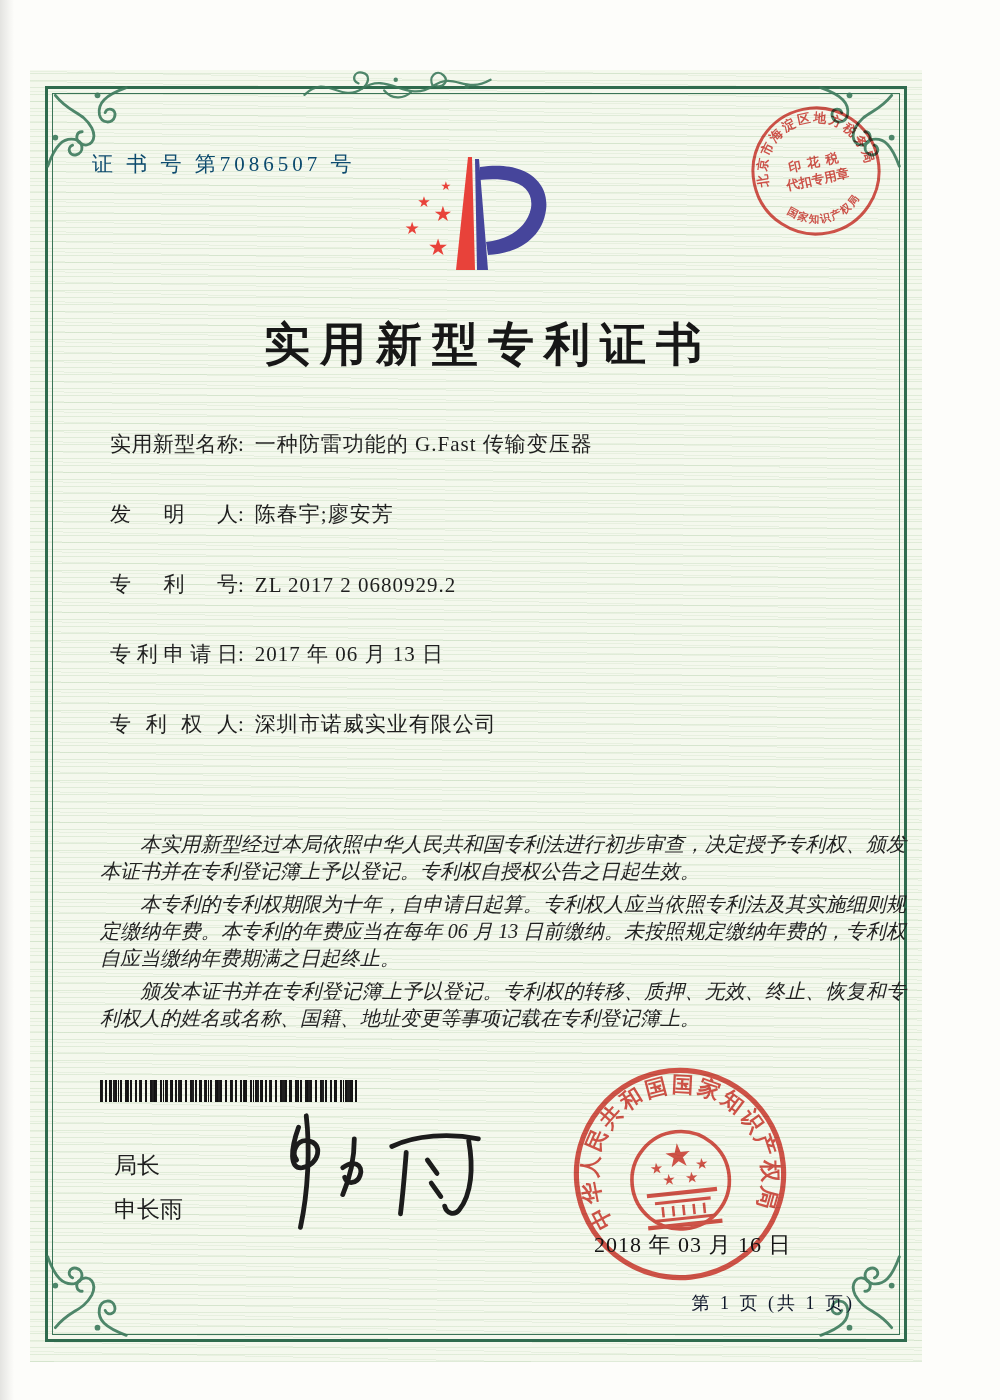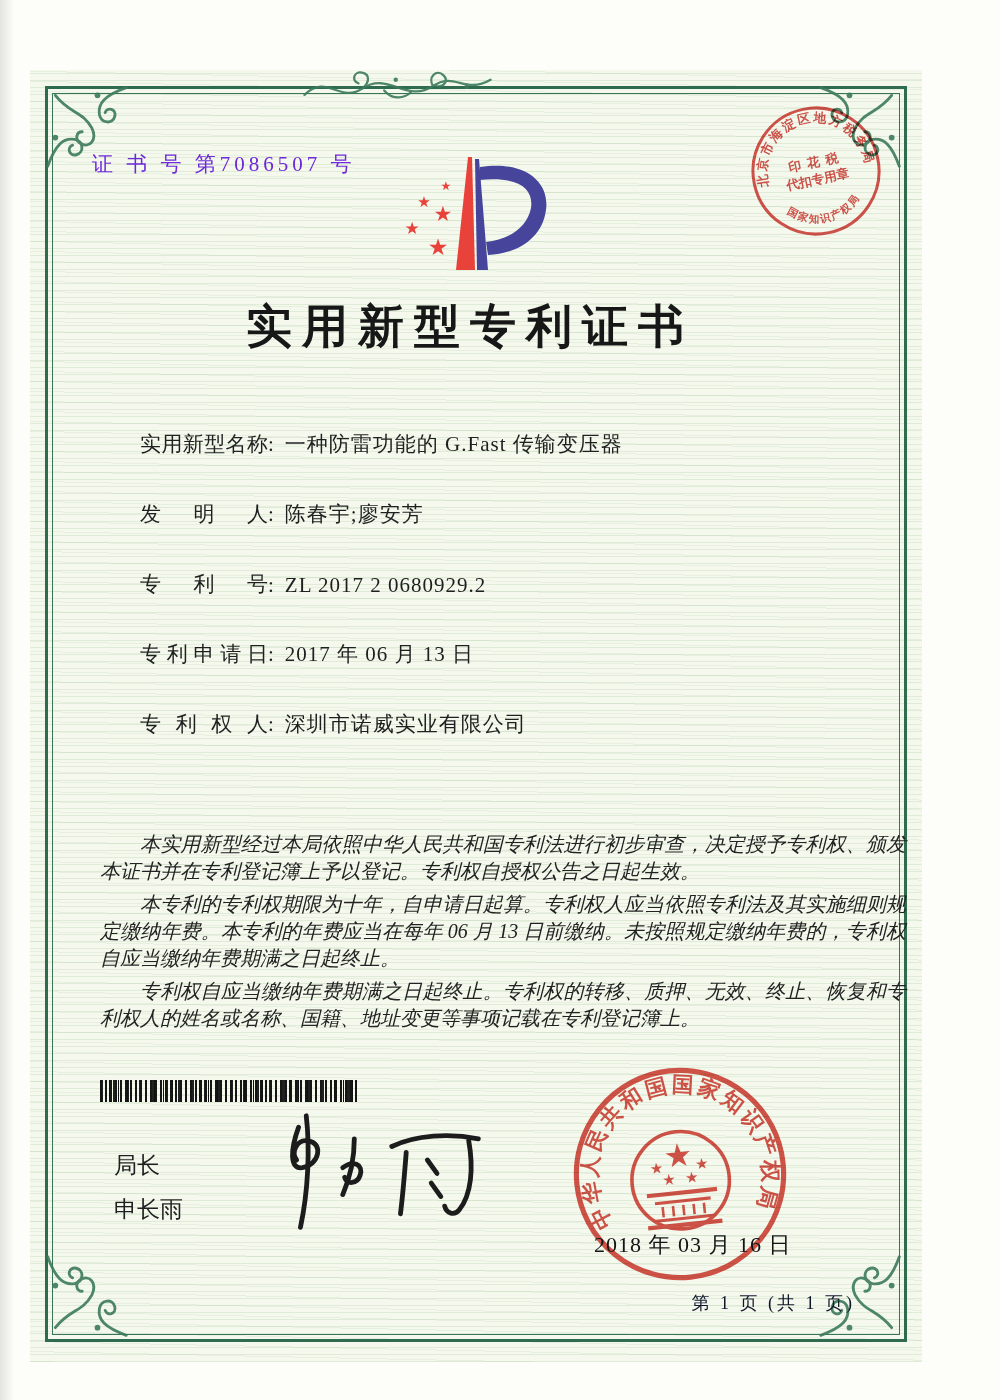--- a/index.html
+++ b/index.html
@@ -10,25 +10,25 @@
   
   .cert-bg{position:absolute;left:30px;top:70px;width:892px;height:1292px;
         background-color:#f4f8ed;
         background-image:
           repeating-linear-gradient(0deg, rgba(150,190,140,0.22) 0 1px, rgba(0,0,0,0) 1px 7px),
           repeating-linear-gradient(1.2deg, rgba(150,190,140,0.14) 0 1px, rgba(0,0,0,0) 1px 10px);}
   .cert-border{position:absolute;left:45px;top:86px;width:862px;height:1256px;
         border:3px solid #2f6b4e;box-sizing:border-box;}
   .cert-border-inner{position:absolute;inset:4px;border:1px solid #3a7457;}
   .orn{position:absolute;z-index:2;}
-  .cert-no{position:absolute;left:92px;top:150px;font-size:21px;letter-spacing:4px;color:#6d28d9;z-index:3;}
+  .cert-no{position:absolute;left:92px;top:150px;font-size:21px;letter-spacing:4px;color:#0c4a6e;z-index:3;}
   .logo{position:absolute;left:405px;top:152px;width:150px;height:125px;z-index:3;}
-  .title{position:absolute;left:45px;top:296px;width:850px;margin:0;text-align:center;
+  .title{position:absolute;left:45px;top:296px;width:850px;margin:18px;text-align:center;
         font-size:46px;font-weight:bold;letter-spacing:10px;color:#171717;z-index:3;}
-  .frow{position:absolute;left:110px;height:30px;font-size:21px;white-space:nowrap;z-index:3;margin-left:30px;}
+  .frow{position:absolute;left:110px;height:30px;font-size:21px;white-space:nowrap;z-index:3;}
   .flabel{display:inline-block;width:128px;text-align:justify;text-align-last:justify;vertical-align:bottom;}
   .fcolon{display:inline-block;}
   .fvalue{padding-left:11px;letter-spacing:1px;}
   .body-text{position:absolute;left:100px;top:831px;width:806px;font-size:20px;line-height:27px;
         text-align:justify;color:#222;z-index:3;font-style:italic;}
   .body-text p{margin:0;text-indent:2em;}
   .body-text p + p{margin-top:6px;}
   .barcode{position:absolute;left:100px;top:1080px;width:258px;height:22px;z-index:3;
         background-image:
           repeating-linear-gradient(90deg,#151515 0 2px,rgba(0,0,0,0) 2px 5px),
@@ -153,21 +153,21 @@
   <div class="frow" style="top:640px;">
     <span class="flabel">专利申请日</span><span class="fcolon">:</span><span class="fvalue">2017 年 06 月 13 日</span>
   </div>
   <div class="frow" style="top:710px;">
     <span class="flabel">专利权人</span><span class="fcolon">:</span><span class="fvalue">深圳市诺威实业有限公司</span>
   </div>
 
   <div class="body-text">
     <p>本实用新型经过本局依照中华人民共和国专利法进行初步审查，决定授予专利权、颁发本证书并在专利登记簿上予以登记。专利权自授权公告之日起生效。</p>
     <p>本专利的专利权期限为十年，自申请日起算。专利权人应当依照专利法及其实施细则规定缴纳年费。本专利的年费应当在每年 06 月 13 日前缴纳。未按照规定缴纳年费的，专利权自应当缴纳年费期满之日起终止。</p>
-    <p>专利权自应当缴纳年费期满之日起终止。专利权的转移、质押、无效、终止、恢复和专利权人的姓名或名称、国籍、地址变更等事项记载在专利登记簿上。</p>
+    <p>颁发本证书并在专利登记簿上予以登记。专利权的转移、质押、无效、终止、恢复和专利权人的姓名或名称、国籍、地址变更等事项记载在专利登记簿上。</p>
   </div>
 
   <div class="barcode"></div>
 
   <div class="signer-title">局长</div>
   <div class="signer-name">申长雨</div>
 
   <svg class="signature" width="250" height="135" viewBox="0 0 260 130">
     <g fill="none" stroke="#1c1c1c" stroke-width="5" stroke-linecap="round" stroke-linejoin="round">
       <path d="M38,18 C30,40 28,62 42,60 C60,57 64,34 48,32 C36,30 30,44 36,52"></path>

